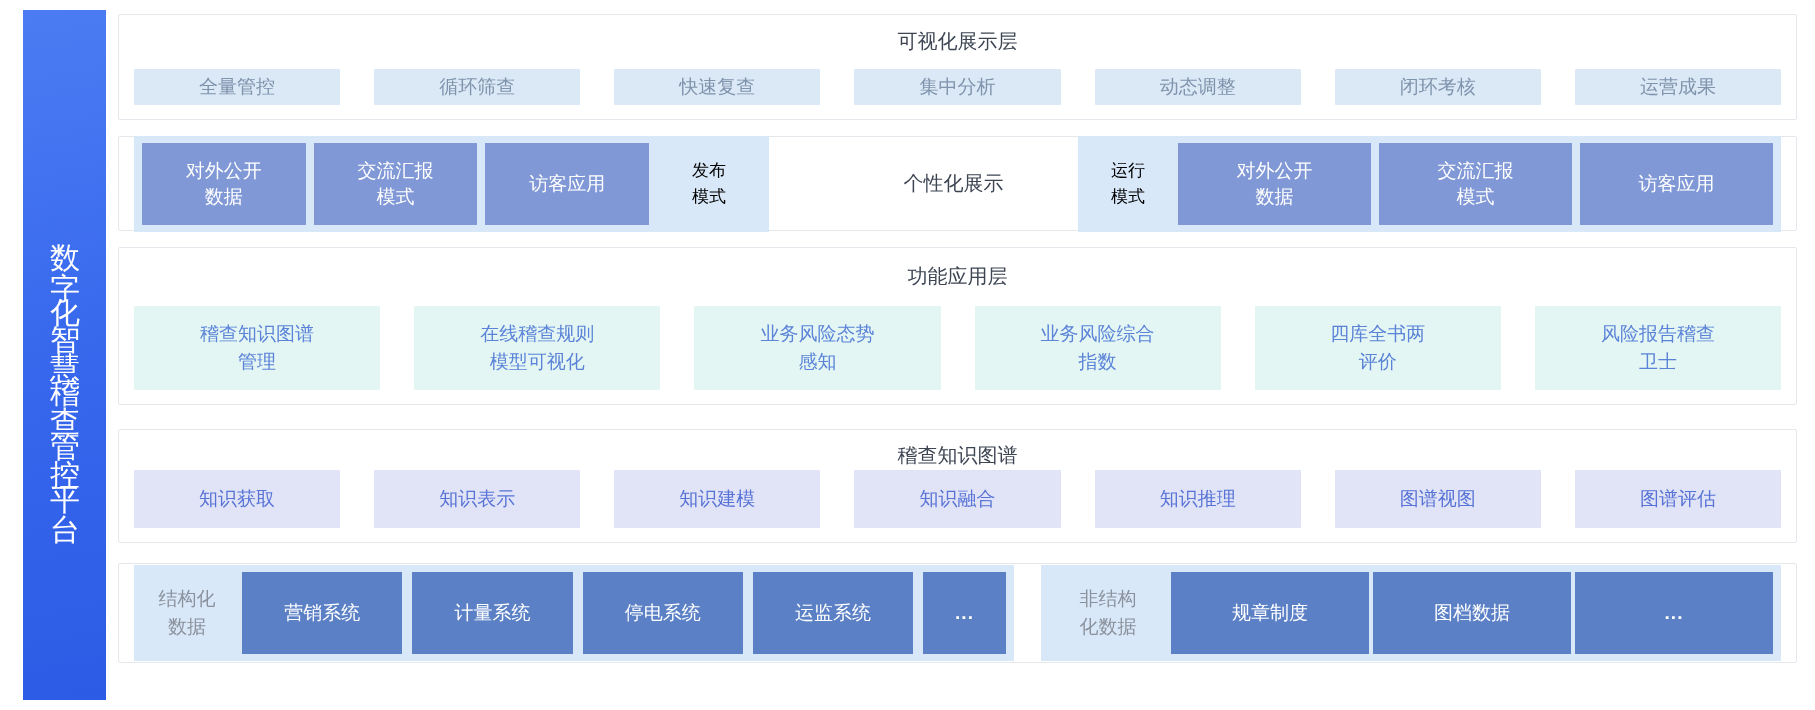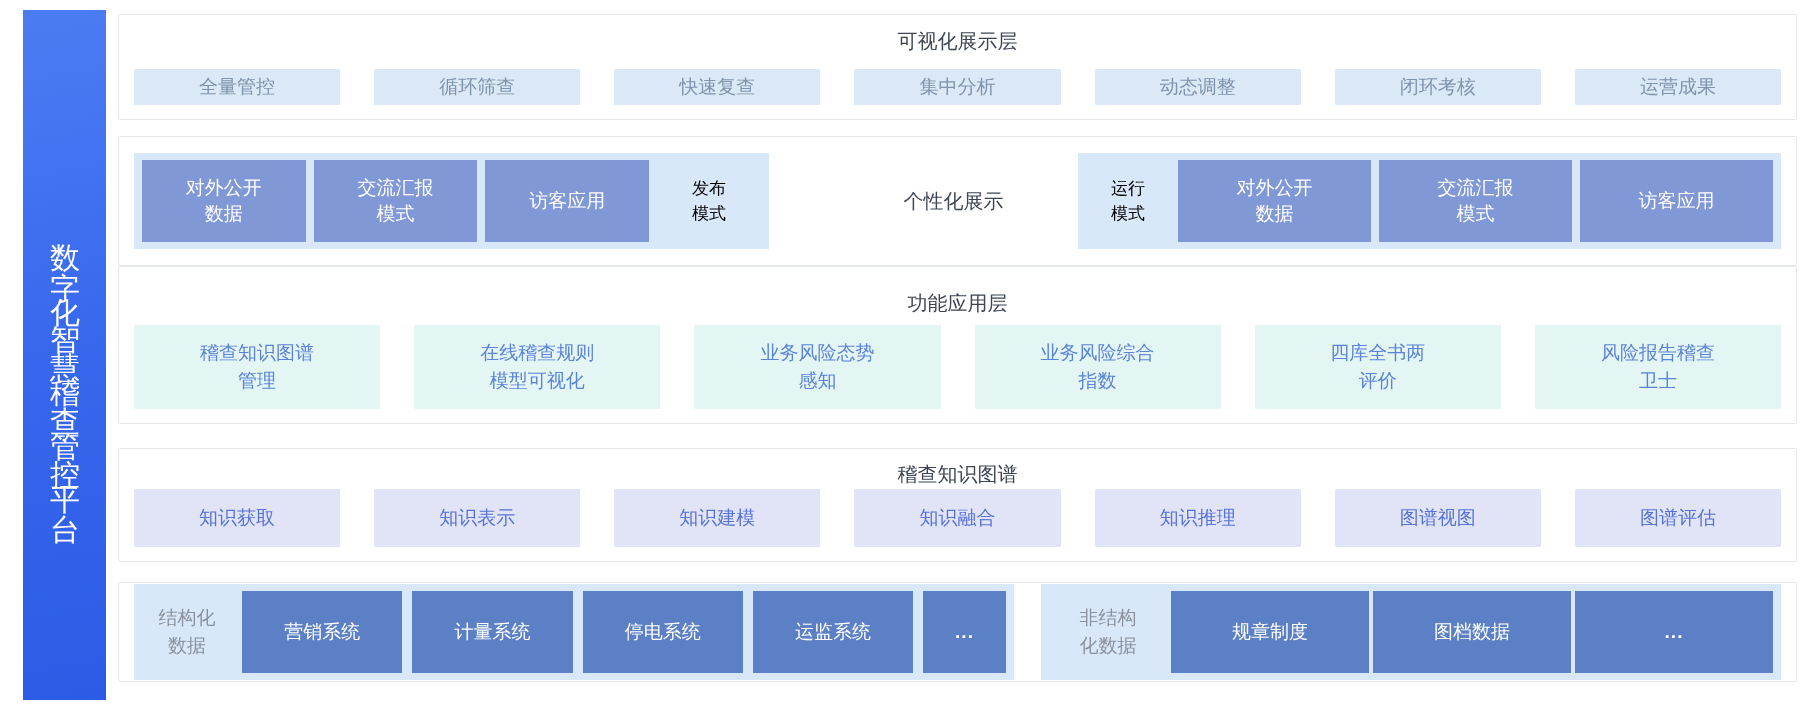--- a/index.html
+++ b/index.html
@@ -35,27 +35,27 @@
   }
   
   .chip-row { display: flex; gap: 34px; }
   .chip {
     flex: 1; display: flex; align-items: center; justify-content: center;
     text-align: center; font-size: 19px; white-space: pre-line; line-height: 1.45;
     border-radius: 1px;
   }
   .panel-viz { height: 106px; padding: 13px 15px 14px; margin-bottom: 16px; }
   .panel-viz .chip { height: 36px; background: #DBE8F6; color: #7E93AC; }
-  .panel-func { height: 158px; padding: 23px 15px 14px; margin-bottom: 24px; }
+  .panel-func { height: 158px; padding: 15px 15px 14px; margin-bottom: 24px; }
   .panel-func .chip { height: 84px; background: #E3F6F4; color: #5B83D7; }
   .panel-know { height: 114px; padding: 12px 15px 14px; margin-bottom: 20px; }
   .panel-know .chip { height: 58px; background: #E1E4F7; color: #5873D6; }
   
   .panel-mode {
-    height: 130px; margin-bottom: 0;
+    height: 95px; margin-bottom: 16px;
     flex-direction: row; align-items: center; padding: 0 15px;
     justify-content: space-between;
   }
   .pale-group {
     background: #D9E8F8; height: 96px;
     display: flex; align-items: center; padding: 0 8px; gap: 8px;
   }
   .mode-group-left  { width: 635px; }
   .mode-group-right { width: 703px; }
   .mode-box {

